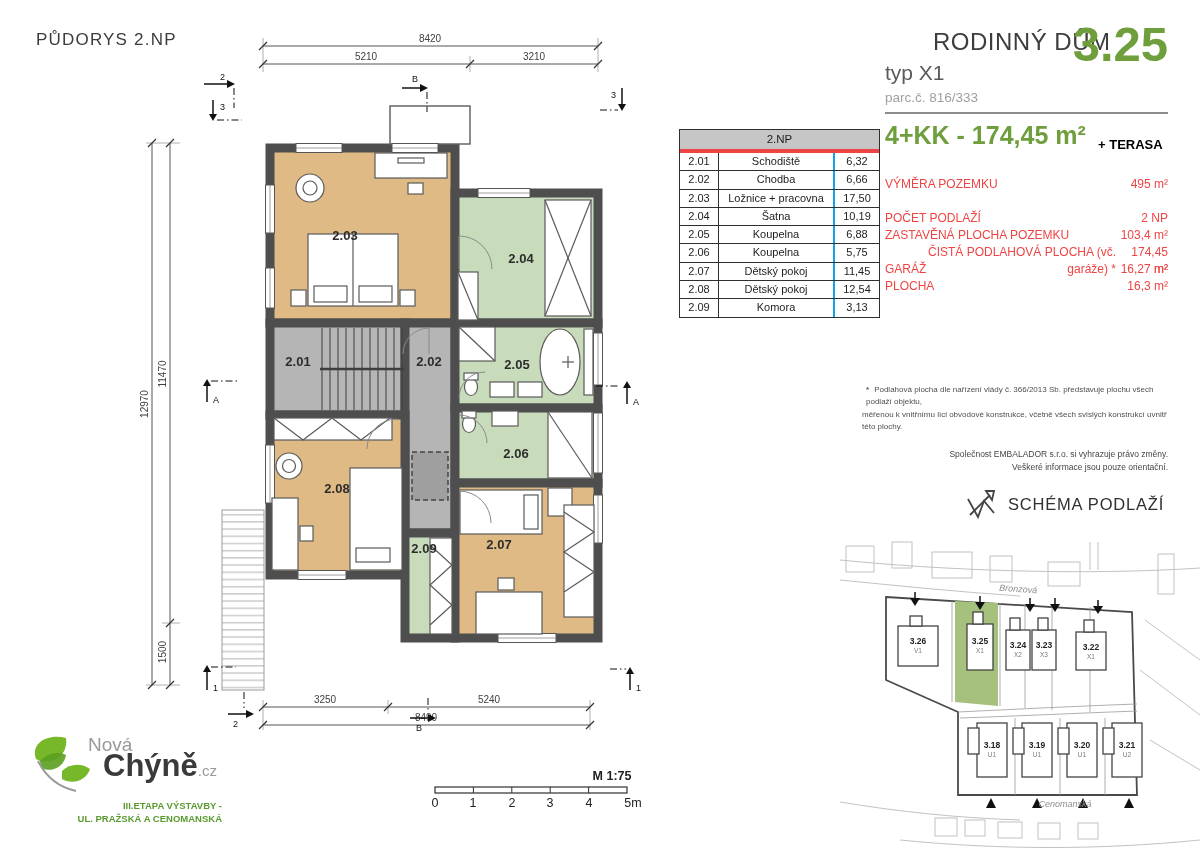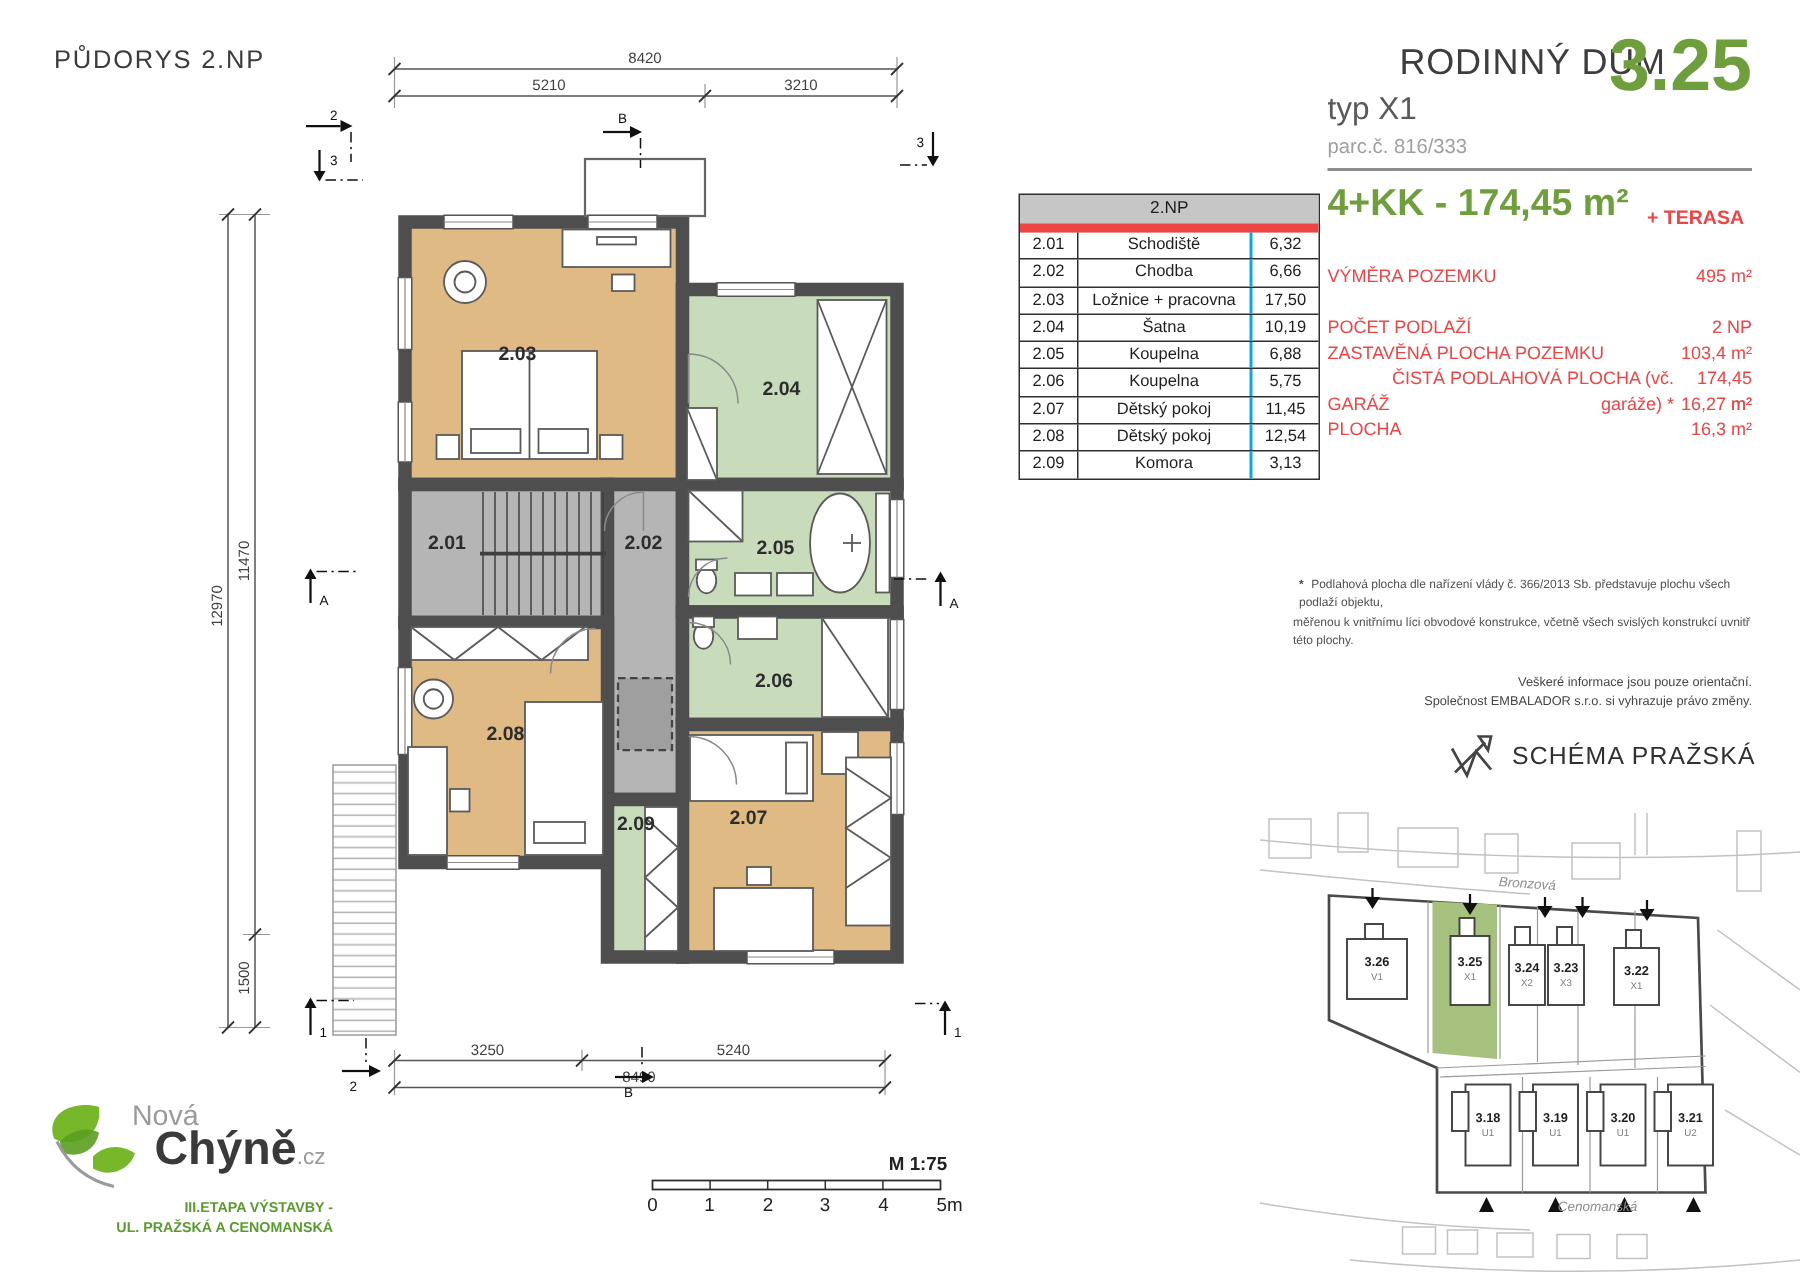--- a/index.html
+++ b/index.html
@@ -8,36 +8,36 @@
   .abs{position:absolute;}
   svg{font-family:"Liberation Sans",sans-serif;}
 
   
   .plan-title{left:36px;top:30px;font-size:17px;letter-spacing:1.2px;color:#3c3c3c;}
 
   
   .room-table{left:679px;top:129px;width:199px;border:1px solid #2f2f2f;background:#fff;
               font-size:11px;color:#1e1e1e;}
   .rt-header{background:#c6c6c6;text-align:center;height:19px;line-height:19px;
-             border-bottom:6px solid #ef4444;font-size:11.5px;}
+             border-bottom:4px solid #ef4444;font-size:11.5px;}
   .rt-row{display:flex;height:17.3px;line-height:17.3px;border-bottom:1px solid #2f2f2f;}
   .rt-row:last-child{border-bottom:none;}
   .rt-id{width:38px;text-align:center;border-right:1px solid #2f2f2f;}
   .rt-name{flex:1;text-align:center;border-right:2px solid #0ea5e9;}
   .rt-area{width:44px;text-align:center;}
 
   
   .rd-title{left:885px;top:28px;font-size:24px;color:#3d3d3d;letter-spacing:.5px;margin-left:48px;}
   .unit-number{left:1040px;top:20px;width:128px;text-align:right;font-size:49px;
                font-weight:bold;color:#6f9e3c;line-height:1;}
   .rd-type{left:885px;top:61px;font-size:21px;color:#5a5a5a;}
   .rd-parcel{left:885px;top:90px;font-size:13.5px;color:#a0a0a0;}
   .rd-rule{left:885px;top:112px;width:283px;height:2px;background:#8c8c8c;}
   .disposition{left:885px;top:121px;font-size:25px;font-weight:bold;color:#6f9e3c;}
-  .terrace{left:1098px;top:137px;font-size:13px;font-weight:bold;color:#ef4444;}
+  .terrace{left:1098px;top:137px;font-size:13px;font-weight:bold;color:#000000;}
 
   .specs{left:885px;top:176px;width:283px;font-size:12px;color:#ef4444;text-align:right;}
   .spec-row{display:flex;justify-content:space-between;height:17px;line-height:17px;}
   .spec-gap{height:17px;}
 
   .footnote{left:862px;top:384px;width:306px;font-size:8px;color:#4f4f4f;line-height:1.55;}
   .fn-l1{padding-left:4px;}
   .fn-ast{font-weight:bold;margin-right:5px;}
   .fn-company{margin-top:14px;font-size:8.5px;text-align:right;line-height:1.6;color:#454545;}
 
@@ -334,33 +334,33 @@
     <div class="spec-row">
         <span>PLOCHA</span>
         <span>16,3 m²</span>
       </div>
   </div>
 
   <div class="abs footnote">
     <div class="fn-l1"><span class="fn-ast">*</span><span>Podlahová plocha dle nařízení vlády č. 366/2013 Sb. představuje plochu všech podlaží objektu,</span></div>
     <div class="fn-l2">měřenou k vnitřnímu líci obvodové konstrukce, včetně všech svislých konstrukcí uvnitř této plochy.</div>
     <div class="fn-company">
+      <div>Společnost EMBALADOR s.r.o. si vyhrazuje právo změny.</div>
       <div>Veškeré informace jsou pouze orientační.</div>
-      <div>Společnost EMBALADOR s.r.o. si vyhrazuje právo změny.</div>
     </div>
   </div>
 
   <svg class="abs" style="left:963px;top:486px" width="36" height="36" viewBox="0 0 36 36">
     <g stroke="#444" stroke-width="1.8" fill="none">
       <path d="M7,29 L27,9"></path>
       <path d="M5,13 L15,31 L21,15 L31,27"></path>
     </g>
     <polygon points="23,5 31,5 29,14" fill="none" stroke="#444" stroke-width="1.8"></polygon>
   </svg>
-  <div class="abs schema-title">SCHÉMA PRAŽSKÁ</div>
+  <div class="abs schema-title">SCHÉMA PODLAŽÍ</div>
 
   <svg class="abs" style="left:840px;top:540px" width="360" height="311" viewBox="0 0 360 311">
 
     <g stroke="#c2c2c2" fill="none" stroke-width="1">
       <path d="M0,20 C100,30 240,36 360,28"></path>
       <path d="M0,40 C60,46 120,52 180,56"></path>
       <rect x="6" y="6" width="28" height="26"></rect>
       <rect x="52" y="2" width="20" height="26"></rect>
       <rect x="92" y="12" width="40" height="26"></rect>
       <rect x="150" y="16" width="22" height="26"></rect>

